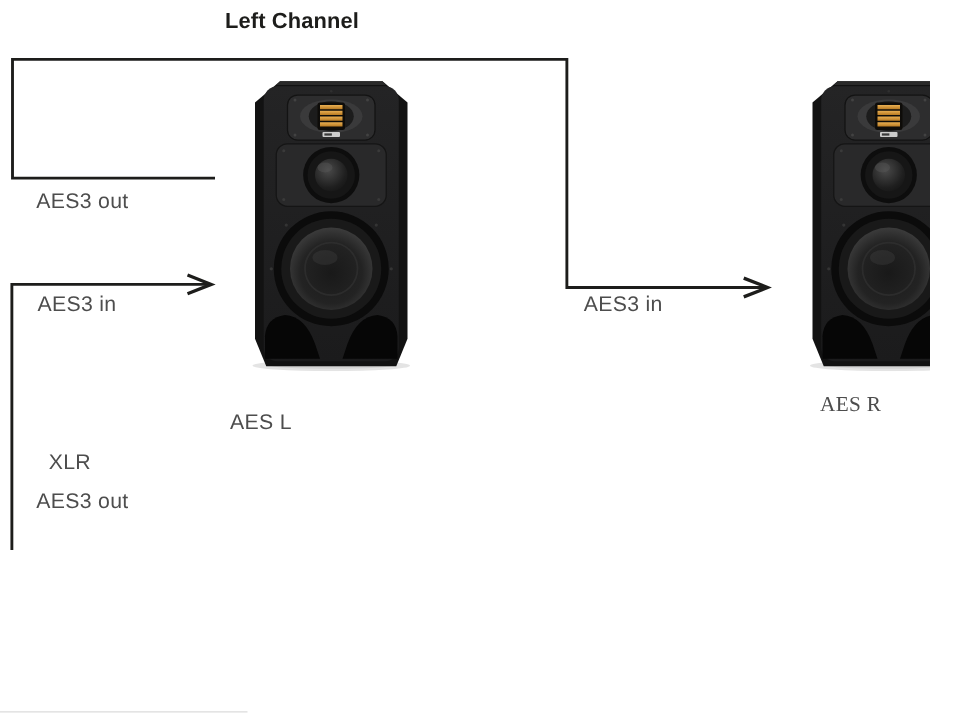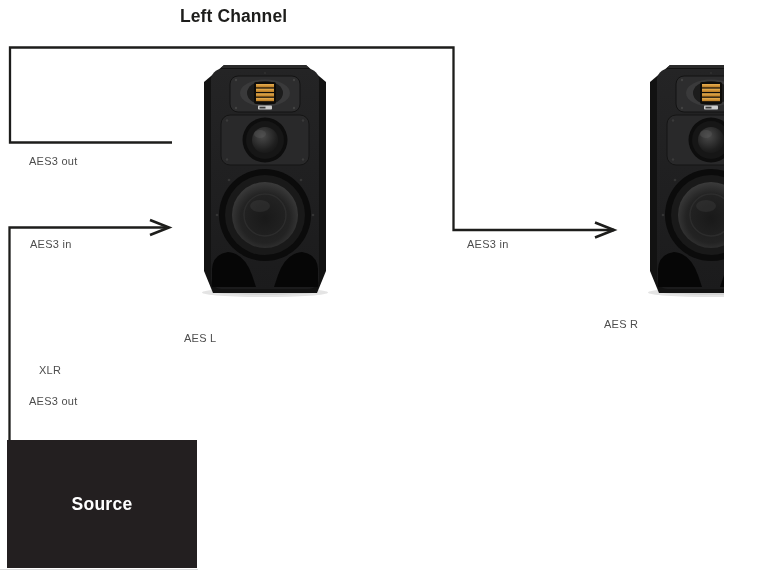--- a/index.html
+++ b/index.html
@@ -1,36 +1,37 @@
 <!DOCTYPE html>
 <html><head>
 <meta charset="utf-8">
 <style>
   html,body{margin:0;padding:0;background:#fff;}
   .stage{
     position:relative;width:724px;height:572px;background:#fff;overflow:hidden;
     font-family:"Liberation Sans",sans-serif;
+    padding-left:20px;
   }
   .overlay{position:absolute;left:0;top:0;}
   .title{
     position:absolute;font-weight:700;font-size:17.5px;color:#1d1d1b;
     letter-spacing:0.1px;white-space:nowrap;line-height:20px;
   }
   .lbl{
-    position:absolute;font-size:11px;color:#4d4d4d;letter-spacing:0.25px;
+    position:absolute;font-size:17px;color:#4d4d4d;letter-spacing:0.25px;
     white-space:nowrap;line-height:20px;
   }
   .title-left{left:180px;top:6px;}
   .title-right{left:627px;top:6px;}
   .lbl-aes3-out-top{left:29px;top:151px;}
   .lbl-aes3-in-left{left:30px;top:234px;}
   .lbl-xlr{left:39px;top:360px;}
   .lbl-aes3-out-src{left:29px;top:391px;}
   .lbl-aes-l{left:184px;top:328px;}
-  .lbl-aes-r{left:604px;top:314px;}
+  .lbl-aes-r{left:656px;top:314px;font-family:Liberation Serif, serif;}
   .lbl-aes3-in-right{left:467px;top:234px;}
   .source-box{
     position:absolute;left:7px;top:440px;width:190px;height:128px;
     background:#231f20;display:flex;align-items:center;justify-content:center;
   }
   .source-box span{
     color:#ffffff;font-weight:700;font-size:17.5px;letter-spacing:0.3px;
   }
   .box-underline{
     position:absolute;left:0;top:569px;width:198px;height:1px;
@@ -134,18 +135,15 @@
   <div class="title title-left">Left Channel</div>
 
   <div class="lbl lbl-aes3-out-top">AES3 out</div>
   <div class="lbl lbl-aes3-in-left">AES3 in</div>
   <div class="lbl lbl-xlr">XLR</div>
   <div class="lbl lbl-aes3-out-src">AES3 out</div>
   <div class="lbl lbl-aes3-in-right">AES3 in</div>
   <div class="lbl lbl-aes-l">AES L</div>
   <div class="lbl lbl-aes-r">AES R</div>
 
-  <div class="source-box">
-    <span>Source</span>
-  </div>
   <div class="box-underline"></div>
 
 </div>
 
 </body></html>

